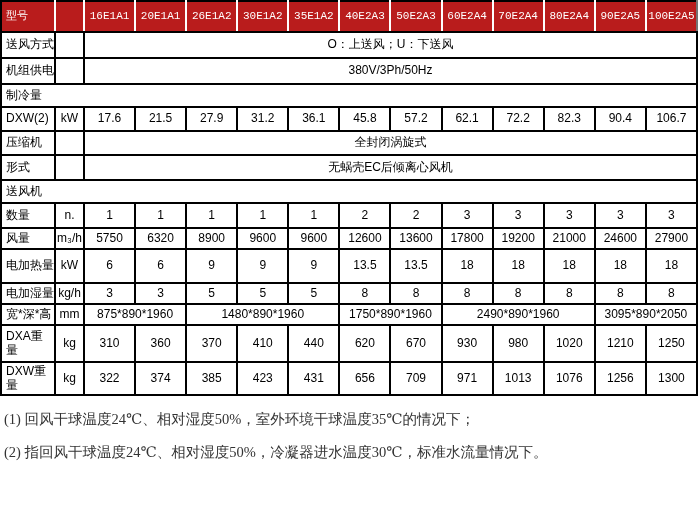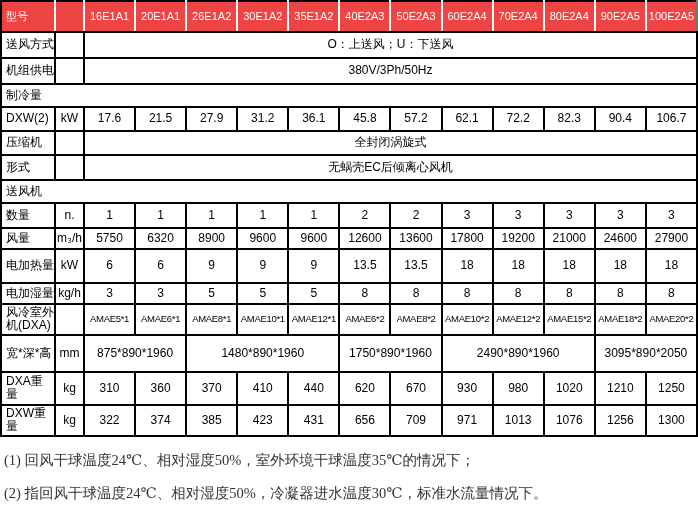--- a/index.html
+++ b/index.html
@@ -12,23 +12,23 @@
     border-collapse:collapse; table-layout:fixed; width:698px;
   }
   col.c-label { width:54px; }
   col.c-unit  { width:29px; }
   .spec th, .spec td {
     border:2px solid #000; font-size:12px; color:#000;
     text-align:center; vertical-align:middle;
     padding:1px; line-height:1.12; overflow:hidden;
   }
   .spec thead th {
-    background:#ef4444; color:#fff; font-weight:normal; font-size:11px;
+    background:#b91c1c; color:#fff; font-weight:normal; font-size:11px;
     border-left:2px solid #fff; border-right:2px solid #fff;
-    border-top:2px solid #000; border-bottom:2px solid #000;
+    border-top:2px solid #000; border-bottom:2px solid #000;font-family:Liberation Mono, monospace;
   }
   .spec thead th.label-cell { border-left:2px solid #000; }
   .spec thead th:last-child { border-right:2px solid #737373; }
   .spec .label-cell   { text-align:left; padding-left:4px; padding-right:0; }
   .spec .section-cell { text-align:left; padding-left:4px; }
   .spec .unit-cell    { word-break:break-all; padding:0; }
   .spec td.small-text { font-size:9.5px; letter-spacing:-0.3px; }
   .spec thead tr          { height:31px; }
   .spec tbody tr:nth-child(1)  { height:26px; }
   .spec tbody tr:nth-child(2)  { height:26px; }
@@ -193,36 +193,20 @@
           <td>5</td>
           <td>8</td>
           <td>8</td>
           <td>8</td>
           <td>8</td>
           <td>8</td>
           <td>8</td>
           <td>8</td>
         </tr>
         <tr>
-          <td class="label-cell">风冷室外机(DXA)</td>
-          <td class="unit-cell"></td>
-          <td class="small-text">AMAE5*1</td>
-          <td class="small-text">AMAE6*1</td>
-          <td class="small-text">AMAE8*1</td>
-          <td class="small-text">AMAE10*1</td>
-          <td class="small-text">AMAE12*1</td>
-          <td class="small-text">AMAE6*2</td>
-          <td class="small-text">AMAE8*2</td>
-          <td class="small-text">AMAE10*2</td>
-          <td class="small-text">AMAE12*2</td>
-          <td class="small-text">AMAE15*2</td>
-          <td class="small-text">AMAE18*2</td>
-          <td class="small-text">AMAE20*2</td>
-        </tr>
-        <tr>
           <td class="label-cell">宽*深*高</td>
           <td class="unit-cell">mm</td>
           <td colspan="2">875*890*1960</td>
           <td colspan="3">1480*890*1960</td>
           <td colspan="2">1750*890*1960</td>
           <td colspan="3">2490*890*1960</td>
           <td colspan="2">3095*890*2050</td>
         </tr>
         <tr>
           <td class="label-cell">DXA重量</td>

